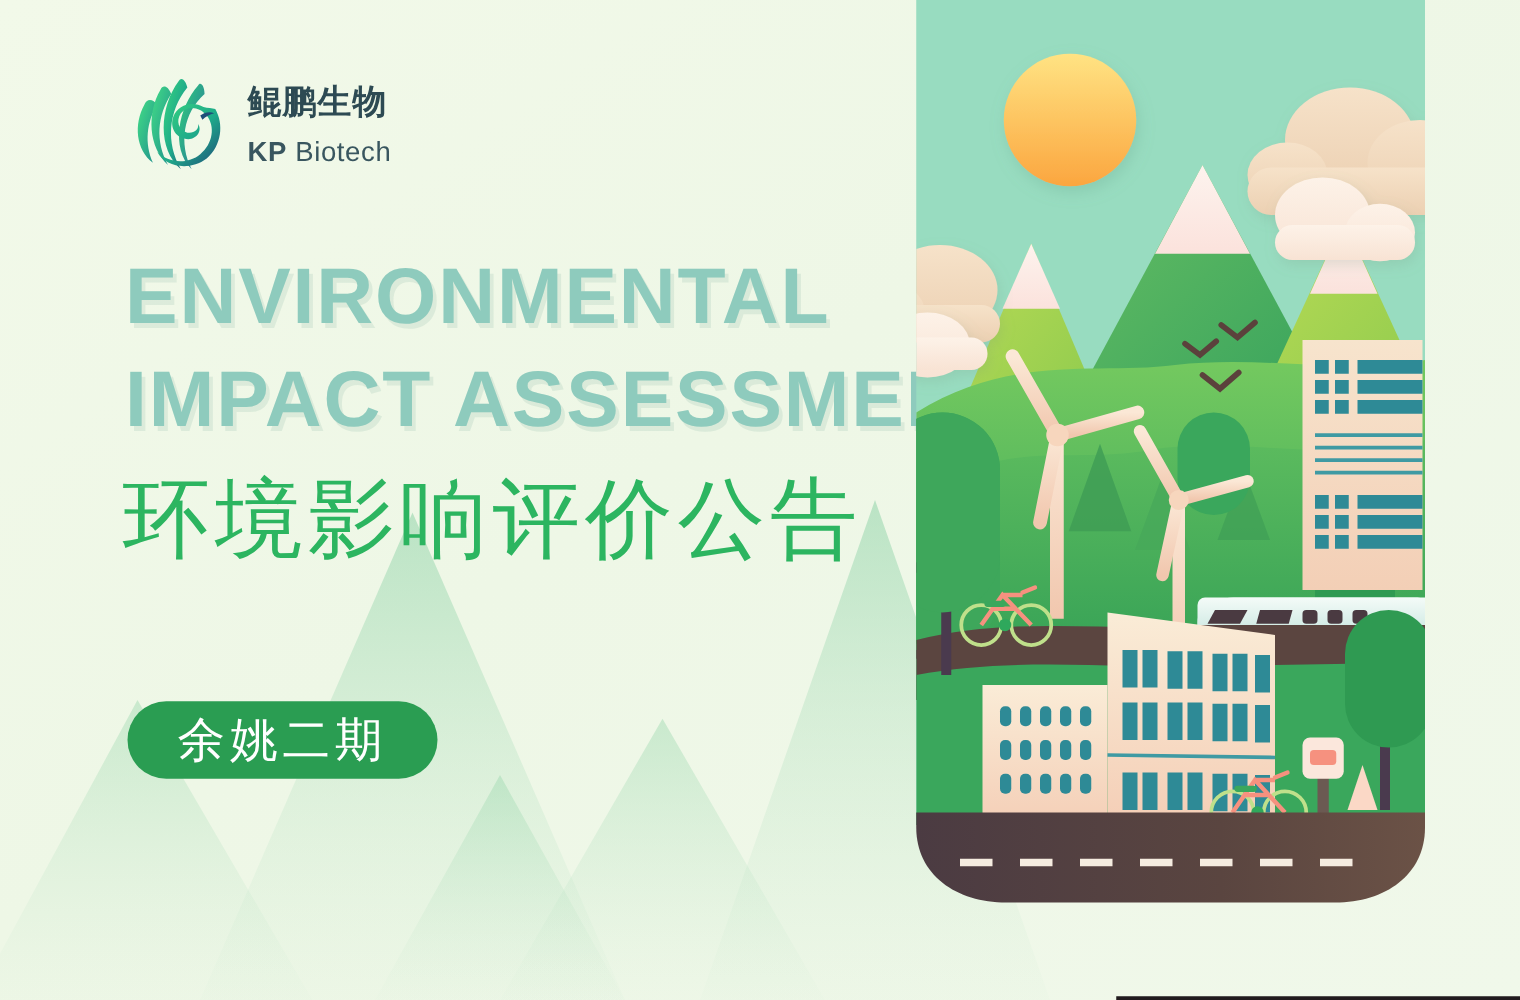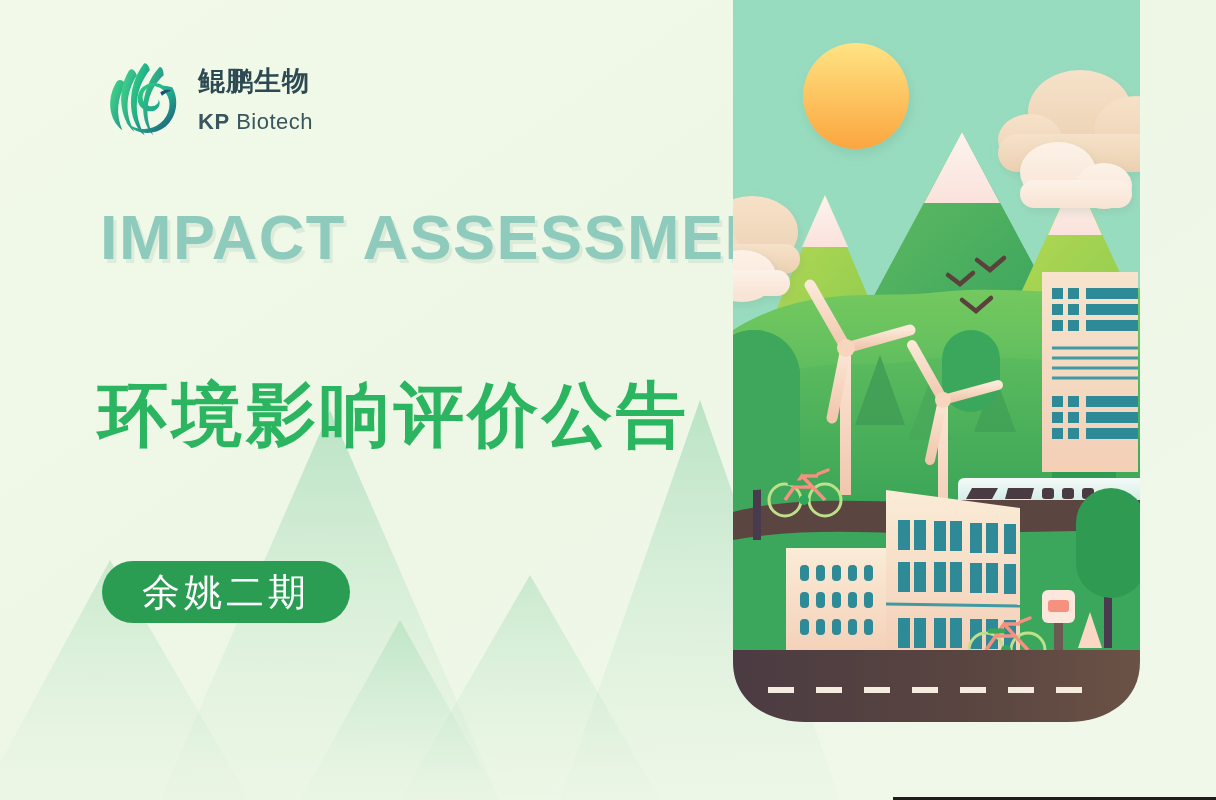--- a/index.html
+++ b/index.html
@@ -64,21 +64,21 @@
     text-shadow: 3px 4px 0 rgba(150,190,175,0.22);
     white-space: nowrap;
   }
 
   
   .cn-title {
     position: absolute;
     left: 98px;
     top: 372px;
     font-size: 70px;
-    font-weight: 700;
+    font-weight: 400;
     color: #2cb560;
     letter-spacing: 4px;
     line-height: 1.25;
     white-space: nowrap;
   }
 
   
   .badge {
     position: absolute;
     left: 102px;
@@ -169,20 +169,21 @@
     </svg>
     <div class="logo-text">
       <div class="logo-cn">鲲鹏生物</div>
       <div class="logo-en">
         <b>KP</b><span>&nbsp;</span><span class="light">Biotech</span>
       </div>
     </div>
   </div>
 
   <div class="headline">
+    <div class="headline-line">ENVIRONMENTAL</div>
     <div class="headline-line">IMPACT ASSESSMENT</div>
   </div>
 
   <div class="cn-title">环境影响评价公告</div>
 
   <div class="badge">余姚二期</div>
 
   <svg class="illo" viewBox="0 0 526 800" aria-hidden="true">
     <defs>
       <clipPath id="panelClip">

